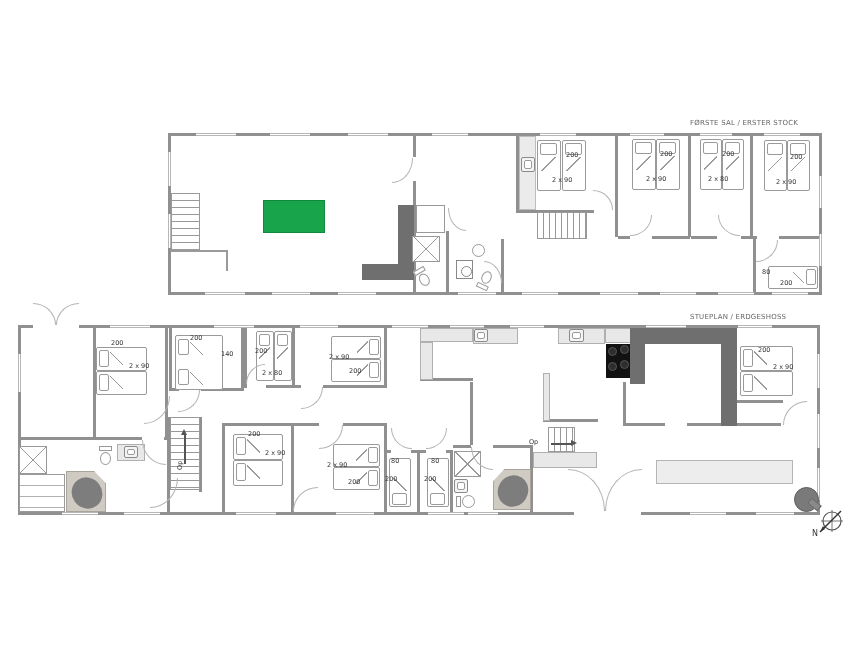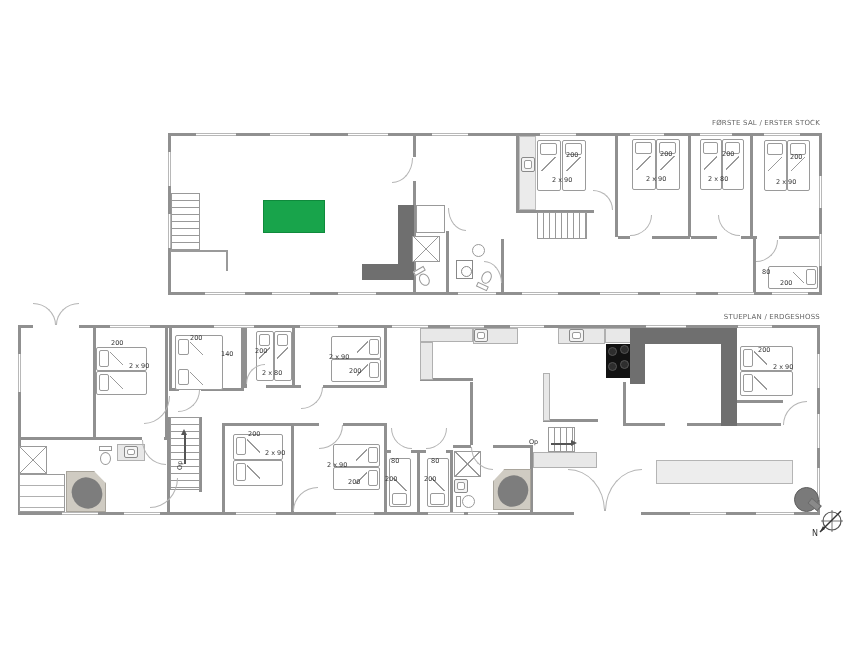--- a/index.html
+++ b/index.html
@@ -6,21 +6,21 @@
   #plan{position:relative;width:852px;height:667px;background:#fff;overflow:hidden;font-family:"DejaVu Sans",sans-serif}
   .abs{position:absolute}
   .wall{position:absolute;background:#909090}
   .winh{position:absolute;height:3px;background:#fff;border-top:1px solid #b8b8b8;border-bottom:1px solid #b8b8b8;box-sizing:border-box}
   .winv{position:absolute;width:3px;background:#fff;border-left:1px solid #b8b8b8;border-right:1px solid #b8b8b8;box-sizing:border-box}
   .bed{position:absolute;border:1.2px solid #9a9a9a;background:#fff;border-radius:2px;box-sizing:border-box}
   .pil{position:absolute;border:1px solid #9a9a9a;background:#fff;border-radius:2px;box-sizing:border-box}
   .fold{position:absolute;background:linear-gradient(45deg,transparent calc(50% - .7px),#9a9a9a calc(50% - .7px),#9a9a9a calc(50% + .7px),transparent calc(50% + .7px))}
   .fold.f135{background:linear-gradient(135deg,transparent calc(50% - .7px),#9a9a9a calc(50% - .7px),#9a9a9a calc(50% + .7px),transparent calc(50% + .7px))}
   .lbl{position:absolute;font-size:6.5px;line-height:1;color:#333;white-space:nowrap}
-  .title{position:absolute;font-size:7px;line-height:1;color:#666;text-align:right;letter-spacing:.2px;width:130px}
+  .title{position:absolute;font-size:7px;line-height:1;color:#666;text-align:left;letter-spacing:.2px;width:130px}
   .shower{position:absolute;border:1.2px solid #999;background-color:#fff;box-sizing:border-box;background-image:linear-gradient(45deg,transparent calc(50% - .6px),#9a9a9a calc(50% - .6px),#9a9a9a calc(50% + .6px),transparent calc(50% + .6px)),linear-gradient(135deg,transparent calc(50% - .6px),#9a9a9a calc(50% - .6px),#9a9a9a calc(50% + .6px),transparent calc(50% + .6px))}
   .arc{position:absolute;box-sizing:border-box}
   .arc.tl{border-top:1.1px solid #b4b4b4;border-left:1.1px solid #b4b4b4;border-top-left-radius:100% 100%}
   .arc.tr{border-top:1.1px solid #b4b4b4;border-right:1.1px solid #b4b4b4;border-top-right-radius:100% 100%}
   .arc.bl{border-bottom:1.1px solid #b4b4b4;border-left:1.1px solid #b4b4b4;border-bottom-left-radius:100% 100%}
   .arc.br{border-bottom:1.1px solid #b4b4b4;border-right:1.1px solid #b4b4b4;border-bottom-right-radius:100% 100%}
   .stairs{position:absolute;border:1px solid #999;box-sizing:border-box;background-color:#fff}
   .st-v{background-image:repeating-linear-gradient(to right,transparent 0 5px,#999 5px 6px)}
   .st-h{background-image:repeating-linear-gradient(to bottom,transparent 0 6px,#999 6px 7px)}
   .cl{position:absolute;background:#e8e8e8;border:1px solid #b0b0b0;box-sizing:border-box}

